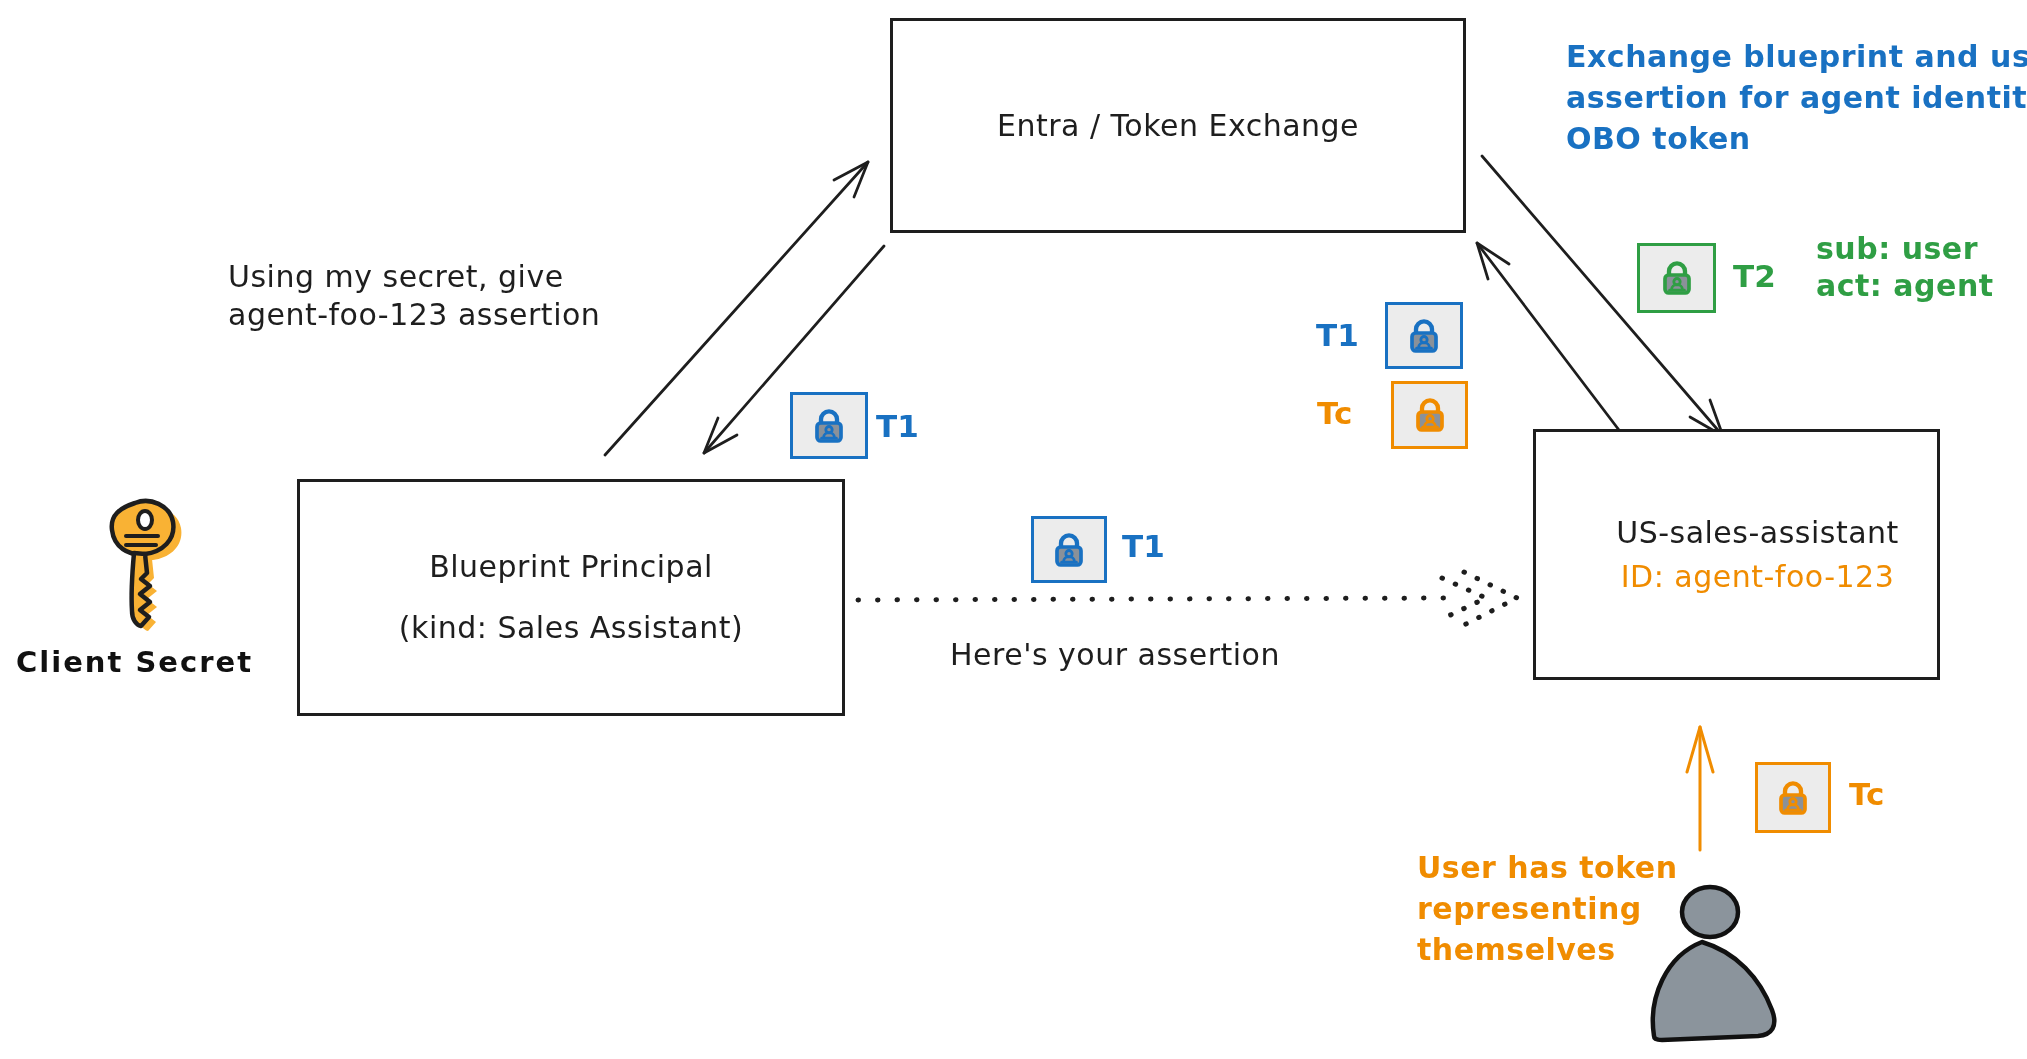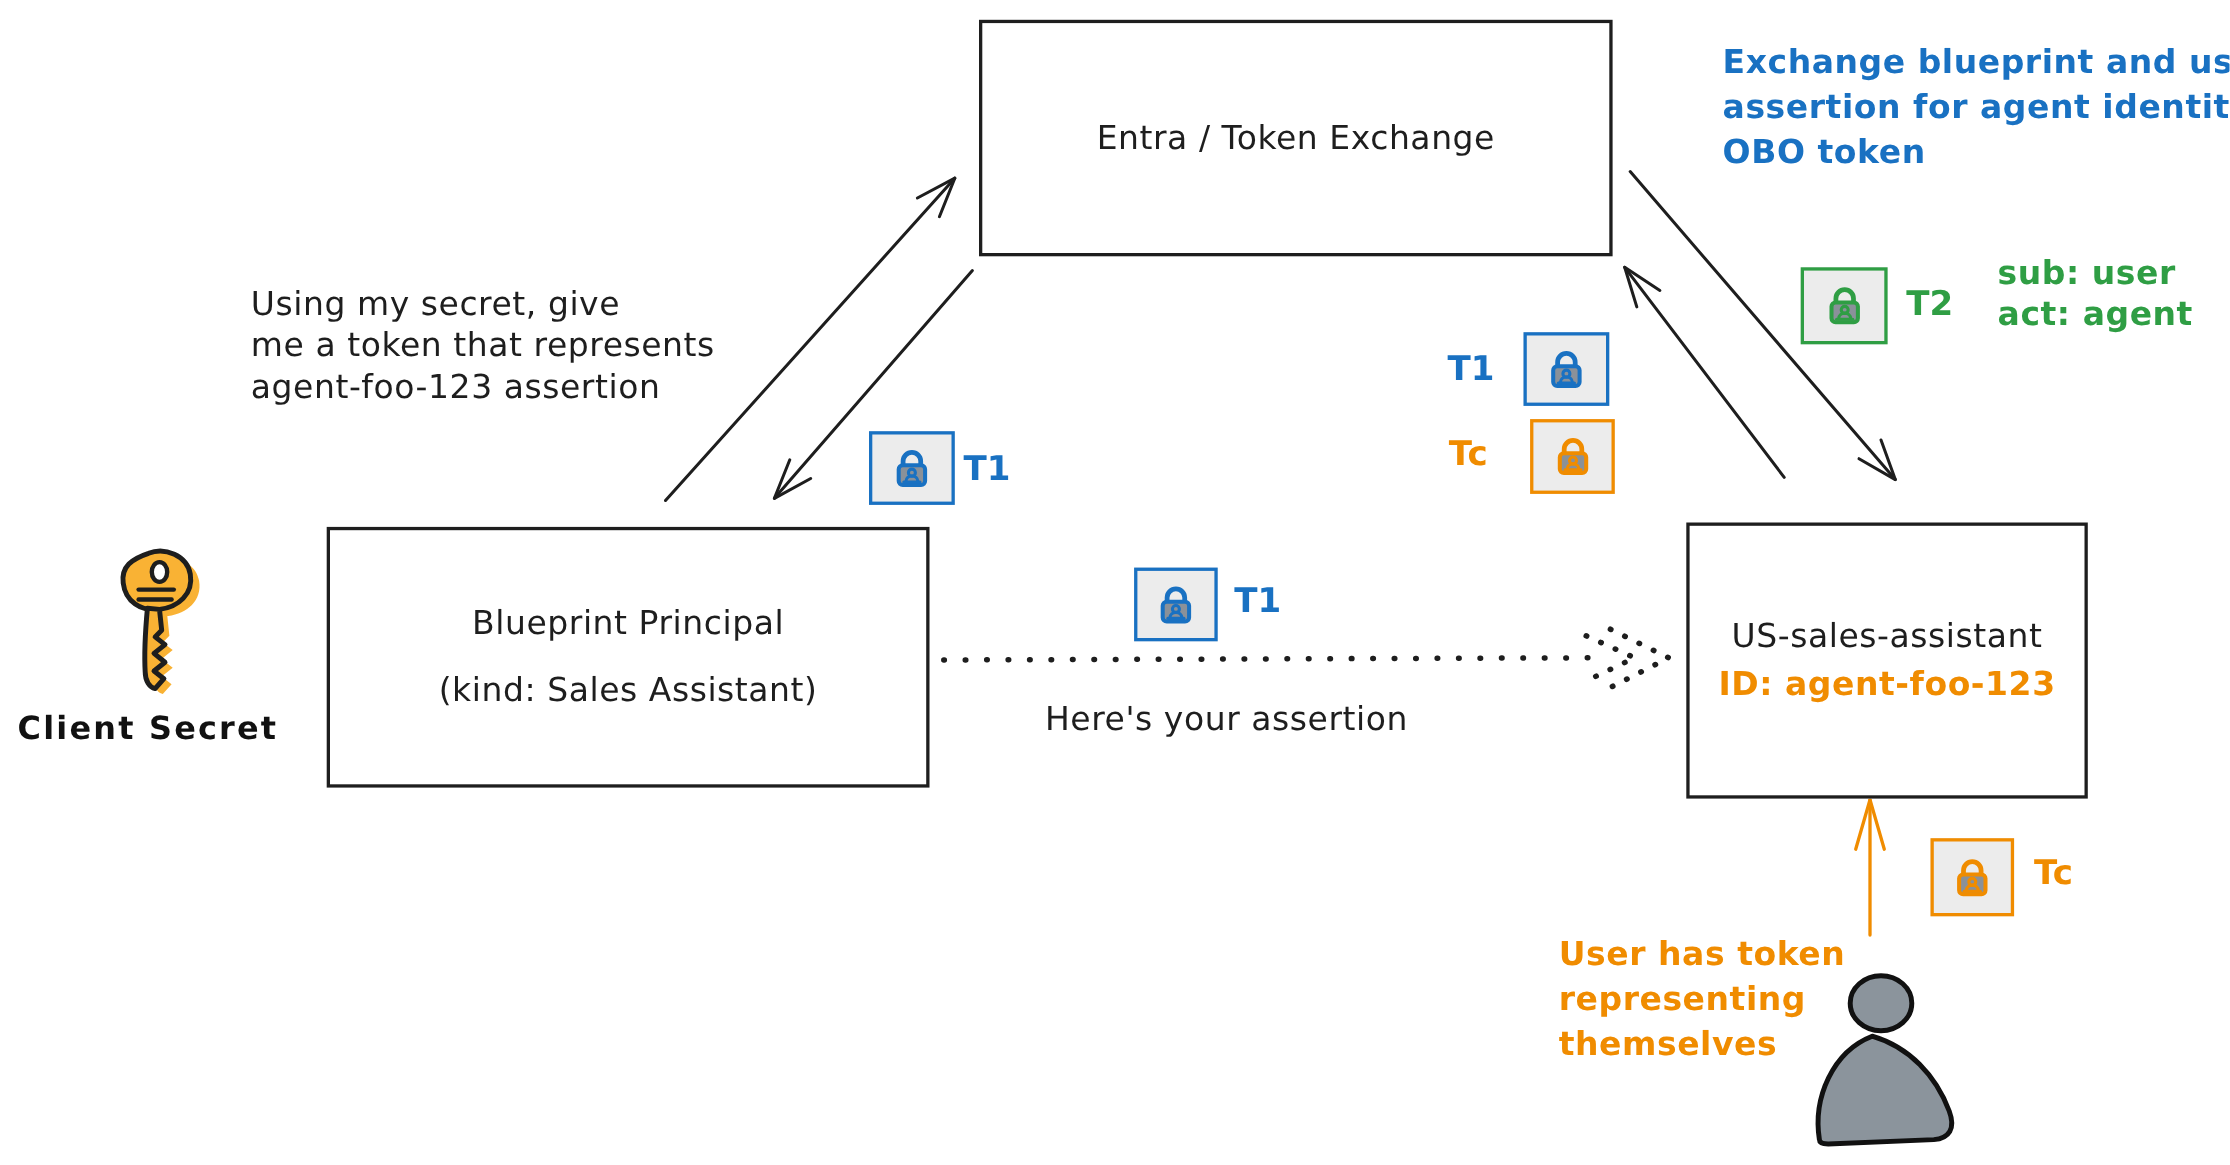--- a/index.html
+++ b/index.html
@@ -16,21 +16,21 @@
   .dbox{
     position:absolute;
     background:#fff;
     border:3px solid var(--ink);
     display:flex;flex-direction:column;align-items:center;justify-content:center;
     text-align:center;
     font-size:30px;line-height:42px;
     letter-spacing:.5px;
   }
   .dbox .line2{margin-top:2px;}
-  .orange-text{color:var(--orange);font-weight:700;}
+  .orange-text{color:var(--orange);font-weight:400;}
   
   .note{position:absolute;font-size:30px;line-height:38px;letter-spacing:.5px;white-space:nowrap;}
   .note.blue{color:var(--blue);font-weight:600;line-height:41px;}
   .note.green{color:var(--green);font-weight:600;line-height:37px;}
   .note.orange{color:var(--orange);font-weight:600;line-height:41px;margin-top:19px;}
   .big-label{position:absolute;font-size:29px;letter-spacing:2px;color:#111;white-space:nowrap;font-weight:bold;}
   
   .token{
     position:absolute;
     display:flex;align-items:center;justify-content:center;
@@ -110,28 +110,27 @@
 
   <div class="dbox" style="left:890px;top:18px;width:570px;height:209px;">
     <div>Entra / Token Exchange</div>
   </div>
 
   <div class="dbox" style="left:297px;top:479px;width:542px;height:231px;gap:17px;">
     <div>Blueprint Principal</div>
     <div class="line2">(kind: Sales Assistant)</div>
   </div>
 
-  <div class="dbox" style="left:1533px;top:475px;width:359px;height:245px;">
+  <div class="dbox" style="left:1533px;top:429px;width:359px;height:245px;padding-left:42px;">
     <div>US-sales-assistant</div>
     <div class="line2 orange-text">ID: agent-foo-123</div>
   </div>
 
   <div class="note" style="left:228px;top:224px;margin-top:34px;">
     <div>Using my secret, give</div>
-    <div>me a token that represents</div>
     <div>agent-foo-123 assertion</div>
   </div>
 
   <div class="note blue" style="left:1566px;top:36px;">
     <div>Exchange blueprint and user</div>
     <div>assertion for agent identity</div>
     <div>OBO token</div>
   </div>
 
   <div class="big-label" style="left:16px;top:645px;">Client Secret</div>

